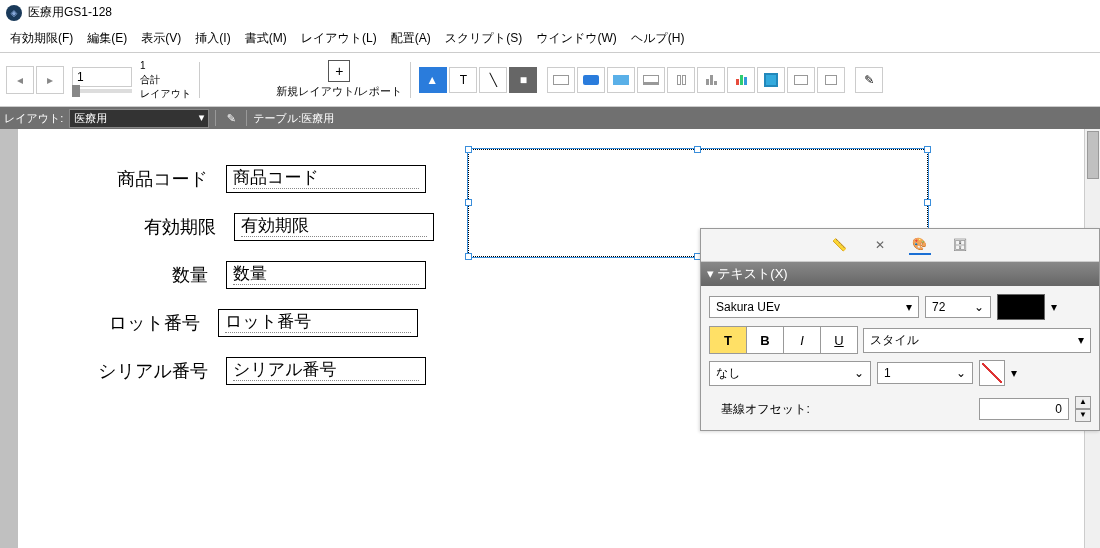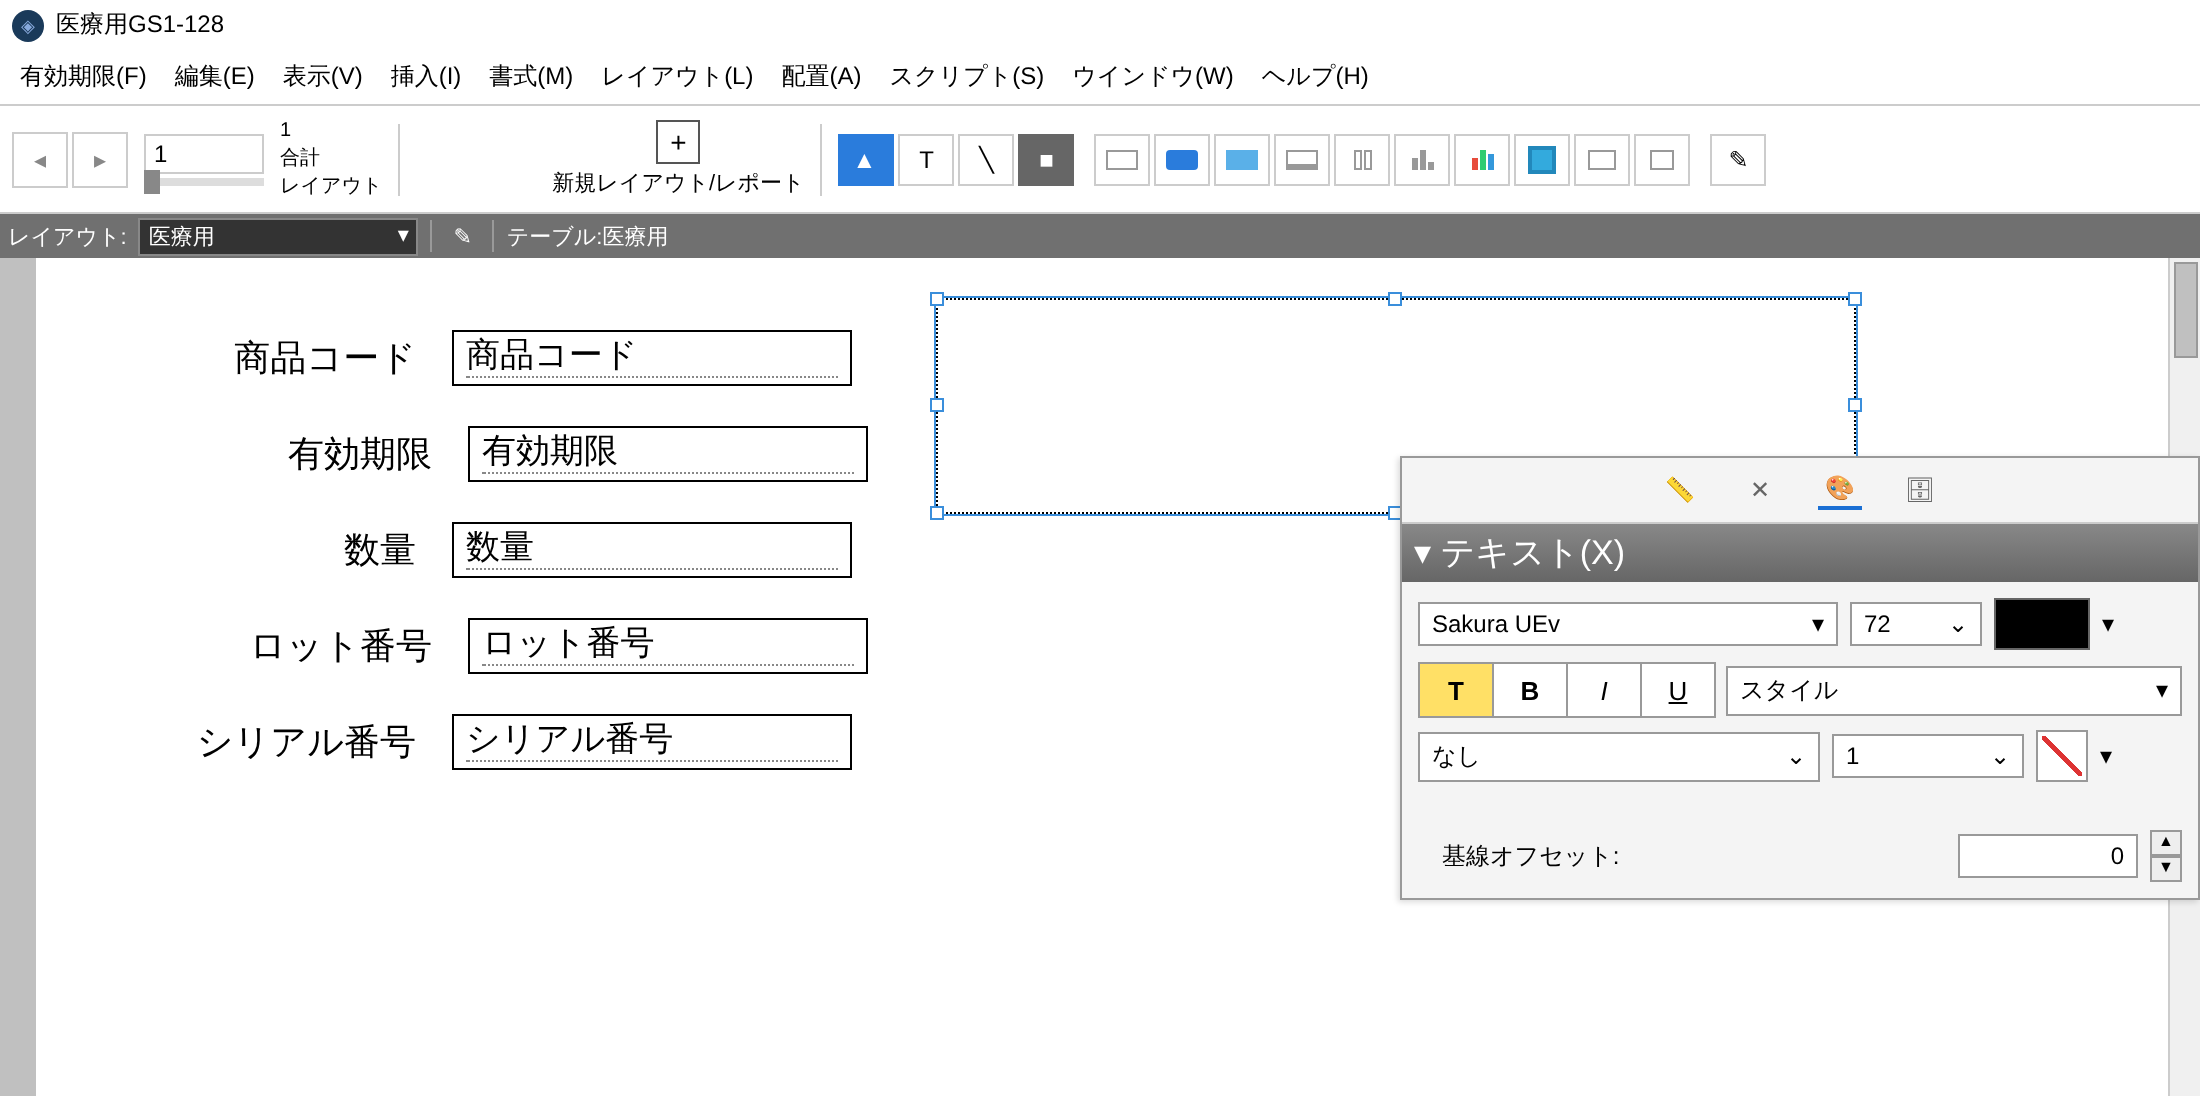--- a/index.html
+++ b/index.html
@@ -33,21 +33,21 @@
 .formlabel { width:150px; text-align:right; font-size:18px; }
 .formfield { width:200px; height:28px; border:1px solid #000; display:flex; align-items:baseline; padding:2px 6px; font-size:17px; position:relative; }
 .formfield span { border-bottom:1px dotted #888; flex:1; line-height:20px; }
 .bigfield { position:absolute; border:1px dotted #000; display:flex; align-items:baseline; padding:4px 12px; font-size:42px; box-shadow:0 0 0 1px #3a8edb; }
 .bigfield span { border-bottom:1px dotted #888; flex:1; }
 .selhandle { position:absolute; width:7px; height:7px; background:#fff; border:1px solid #3a8edb; }
 .inspector { position:absolute; right:0; top:228px; width:400px; background:#f4f4f4; border:1px solid #999; font-size:12px; box-shadow:-1px 1px 3px rgba(0,0,0,0.15); }
 .insp-tabs { display:flex; justify-content:center; gap:18px; padding:6px; border-bottom:1px solid #ccc; }
 .insp-tab { width:22px; height:20px; display:flex; align-items:center; justify-content:center; color:#666; }
 .insp-tab.active { color:#1a6fd4; border-bottom:2px solid #1a6fd4; }
-.insp-hdr { background:linear-gradient(#888,#666); color:#fff; padding:3px 6px; font-size:17px; }
+.insp-hdr { background:linear-gradient(#888,#666); color:#fff; padding:3px 6px; font-size:13px; }
 .insp-body { padding:8px; display:flex; flex-wrap:wrap; gap:6px; align-items:center; }
 .sel { background:#fff; border:1px solid #999; padding:3px 6px; display:flex; justify-content:space-between; align-items:center; }
 .stylebtns { display:flex; }
 .stylebtn { width:38px; height:28px; border:1px solid #999; background:#fff; display:flex; align-items:center; justify-content:center; font-size:13px; margin-right:-1px; }
 .stylebtn.active { background:#ffe066; }
 .colorswatch { width:48px; height:26px; background:#000; border:1px solid #666; position:relative; }
 .slashswatch { width:26px; height:26px; border:1px solid #999; background:#fff; position:relative; }
 .slashswatch::before { content:""; position:absolute; left:2px; top:2px; right:2px; bottom:2px; background:linear-gradient(to top right, transparent 46%, #d33 46%, #d33 54%, transparent 54%); }
 .nbox { width:90px; border:1px solid #999; background:#fff; padding:3px 6px; text-align:right; }
 .stepper { width:16px; display:flex; flex-direction:column; }
@@ -172,21 +172,21 @@
       <div class="formfield">
           <span>有効期限</span>
         </div>
     </div>
     <div class="formrow" style="left:40px;top:132px">
       <div class="formlabel">数量</div>
       <div class="formfield">
           <span>数量</span>
         </div>
     </div>
-    <div class="formrow" style="left:48px;top:180px">
+    <div class="formrow" style="left:32px;top:180px">
       <div class="formlabel">ロット番号</div>
       <div class="formfield">
           <span>ロット番号</span>
         </div>
     </div>
     <div class="formrow" style="left:40px;top:228px">
       <div class="formlabel">シリアル番号</div>
       <div class="formfield">
           <span>シリアル番号</span>
         </div>
@@ -242,32 +242,32 @@
         <div class="stylebtn">
             <u>U</u>
           </div>
       </div>
       <div class="sel" style="flex:1">
           <span>スタイル</span>
           <span>▾</span>
         </div>
     </div>
 
-    <div class="sel" style="width:201px">
+    <div class="sel" style="width:162px">
         <span>なし</span>
         <span>⌄</span>
       </div>
     <div class="sel" style="width:96px">
         <span>1</span>
         <span>⌄</span>
       </div>
     <div class="slashswatch"></div>
     <span>▾</span>
 
-    <div style="width:100%;display:flex;align-items:center;gap:6px;margin-top:18px">
+    <div style="width:100%;display:flex;align-items:center;gap:6px;margin-top:4px">
       <span style="margin-left:12px">基線オフセット:</span>
       <div style="flex:1"></div>
       <div class="nbox">0</div>
       <div class="stepper">
           <div>▲</div>
           <div>▼</div>
         </div>
     </div>
   </div>
 </div>

